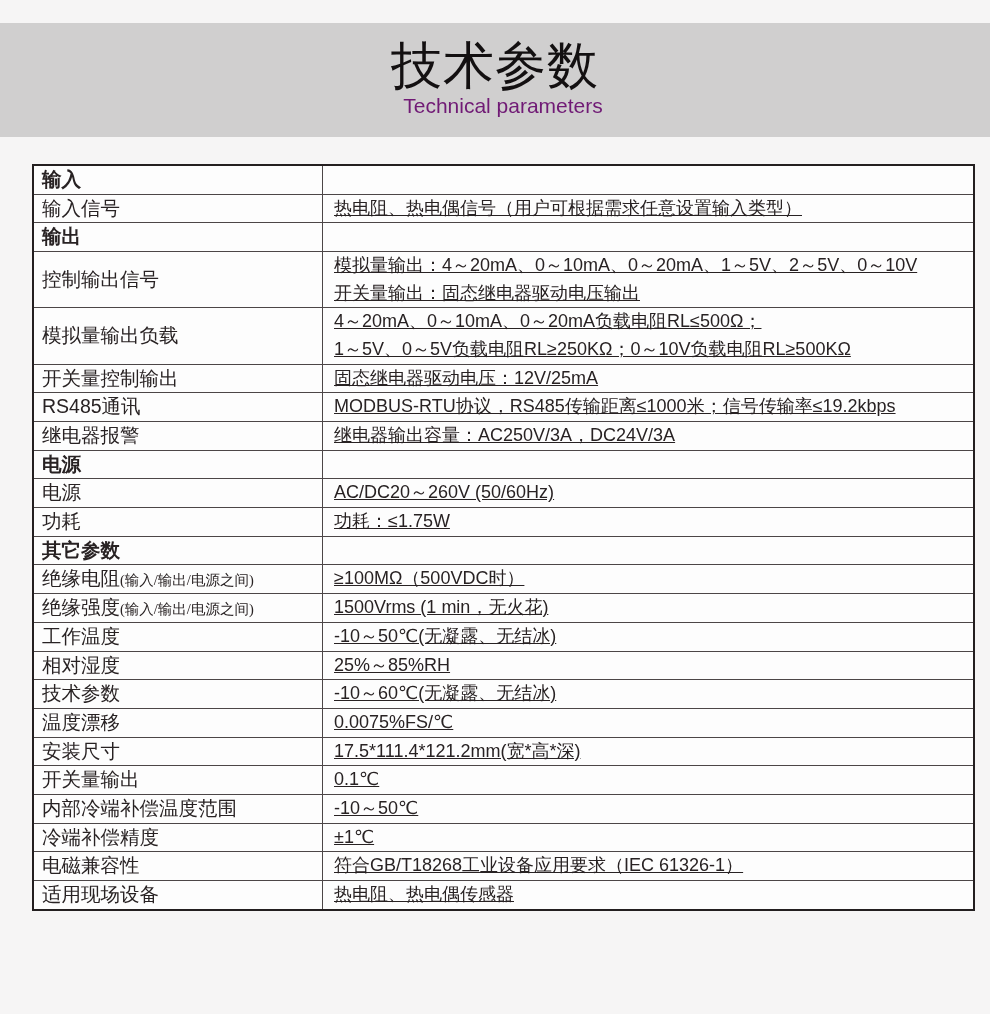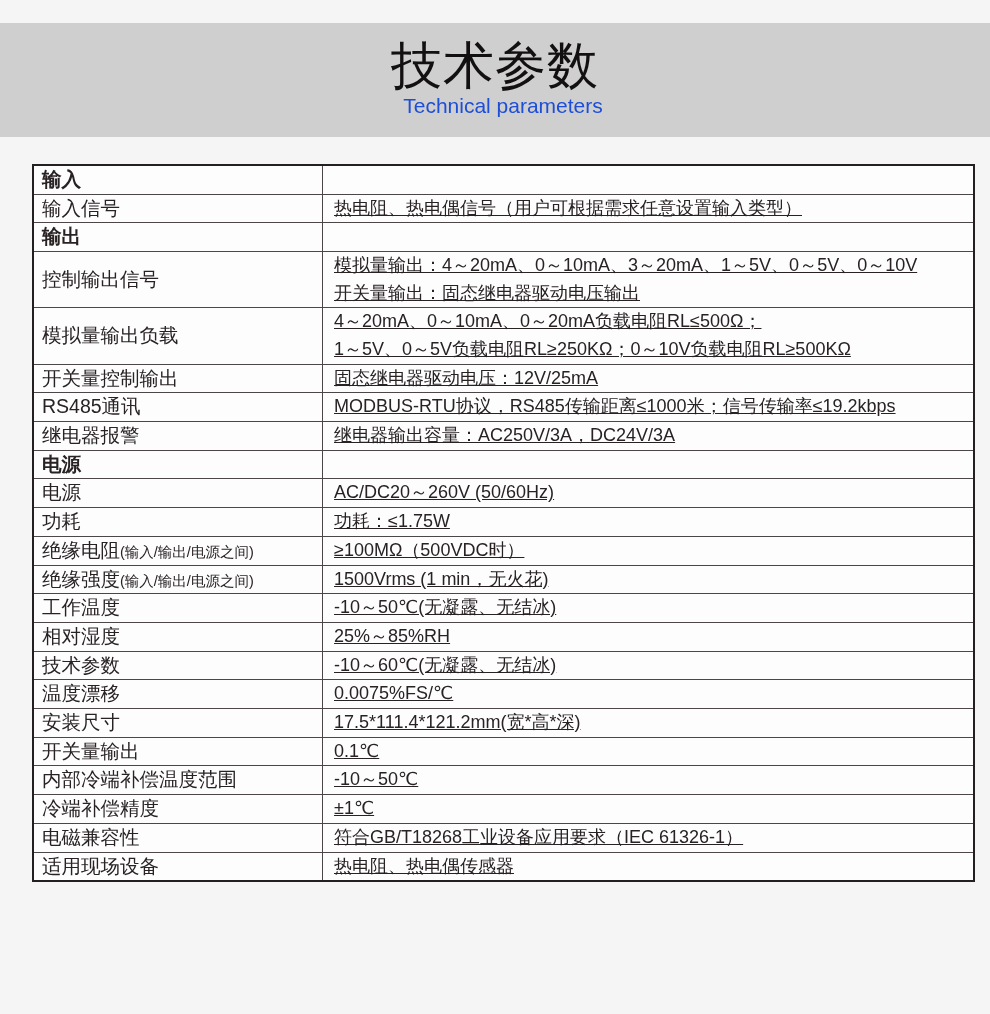--- a/index.html
+++ b/index.html
@@ -23,21 +23,21 @@
     padding-top:15px;
     font-size:51px;
     font-weight:400;
     line-height:1.08;
     color:#131011;
     letter-spacing:1px;
   }
   .subtitle {
     margin-top:1px;
     font-size:21px;
-    color:#1d4ed8;
+    color:#701a75;
     margin-left:16px;
   }
 
   .spec-table {
     position:absolute; left:32px; top:164px;
     width:943px;
     border-collapse:collapse;
     table-layout:fixed;
     background:#fdfdfd;
     border:2px solid #241f20;
@@ -52,21 +52,21 @@
   td.c1 {
     width:276px;
     padding-left:8px; padding-right:4px;
     white-space:nowrap;
   }
   td.c2 {
     padding-left:11px; padding-right:4px;
   }
   .param-label { font-size:19.5px; line-height:27.6px; }
   tr.section .param-label { font-weight:700; }
-  .note { font-size:14.5px; }
+  .note { font-size:14.5px;font-family:Liberation Serif, serif; }
   .vline {
     font-size:18px;
     line-height:27.7px;
     white-space:nowrap;
     text-decoration:underline;
   }
 </style>
 </head>
 <body>
 
@@ -88,21 +88,21 @@
             <div class="vline">热电阻、热电偶信号（用户可根据需求任意设置输入类型）</div>
           </td>
         </tr>
         <tr class="section">
           <td class="c1"><span class="param-label">输出</span></td>
           <td class="c2"></td>
         </tr>
         <tr class="item">
           <td class="c1"><span class="param-label">控制输出信号</span></td>
           <td class="c2">
-            <div class="vline">模拟量输出：4～20mA、0～10mA、3～20mA、1～5V、0～5V、0～10V</div>
+            <div class="vline">模拟量输出：4～20mA、0～10mA、0～20mA、1～5V、2～5V、0～10V</div>
             <div class="vline">开关量输出：固态继电器驱动电压输出</div>
           </td>
         </tr>
         <tr class="item">
           <td class="c1"><span class="param-label">模拟量输出负载</span></td>
           <td class="c2">
             <div class="vline">4～20mA、0～10mA、0～20mA负载电阻RL≤500Ω；</div>
             <div class="vline">1～5V、0～5V负载电阻RL≥250KΩ；0～10V负载电阻RL≥500KΩ</div>
           </td>
         </tr>
@@ -132,20 +132,24 @@
           <td class="c1"><span class="param-label">电源</span></td>
           <td class="c2">
             <div class="vline">AC/DC20～260V (50/60Hz)</div>
           </td>
         </tr>
         <tr class="item">
           <td class="c1"><span class="param-label">功耗</span></td>
           <td class="c2">
             <div class="vline">功耗：≤1.75W</div>
           </td>
+        </tr>
+        <tr class="section">
+          <td class="c1"><span class="param-label">其它参数</span></td>
+          <td class="c2"></td>
         </tr>
         <tr class="item">
           <td class="c1"><span class="param-label">绝缘电阻</span><span class="note">(输入/输出/电源之间)</span></td>
           <td class="c2">
             <div class="vline">≥100MΩ（500VDC时）</div>
           </td>
         </tr>
         <tr class="item">
           <td class="c1"><span class="param-label">绝缘强度</span><span class="note">(输入/输出/电源之间)</span></td>
           <td class="c2">

